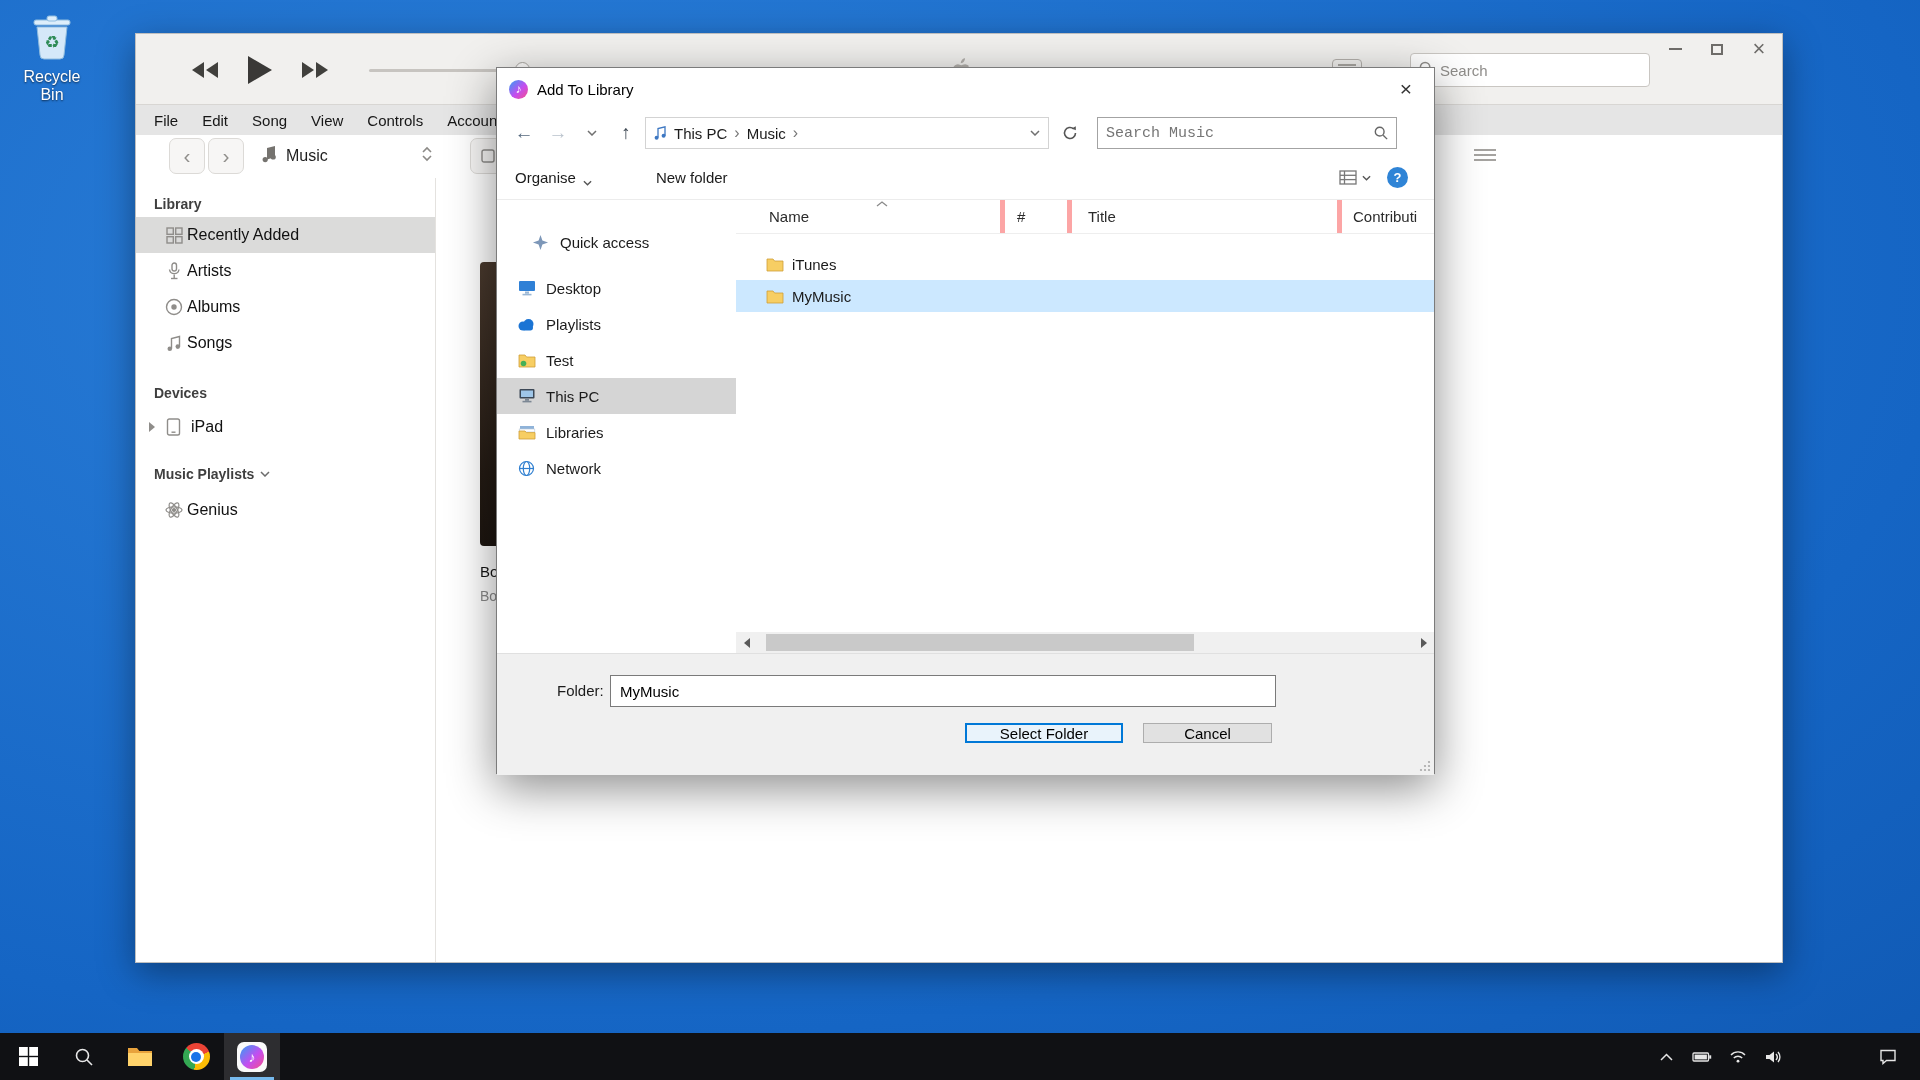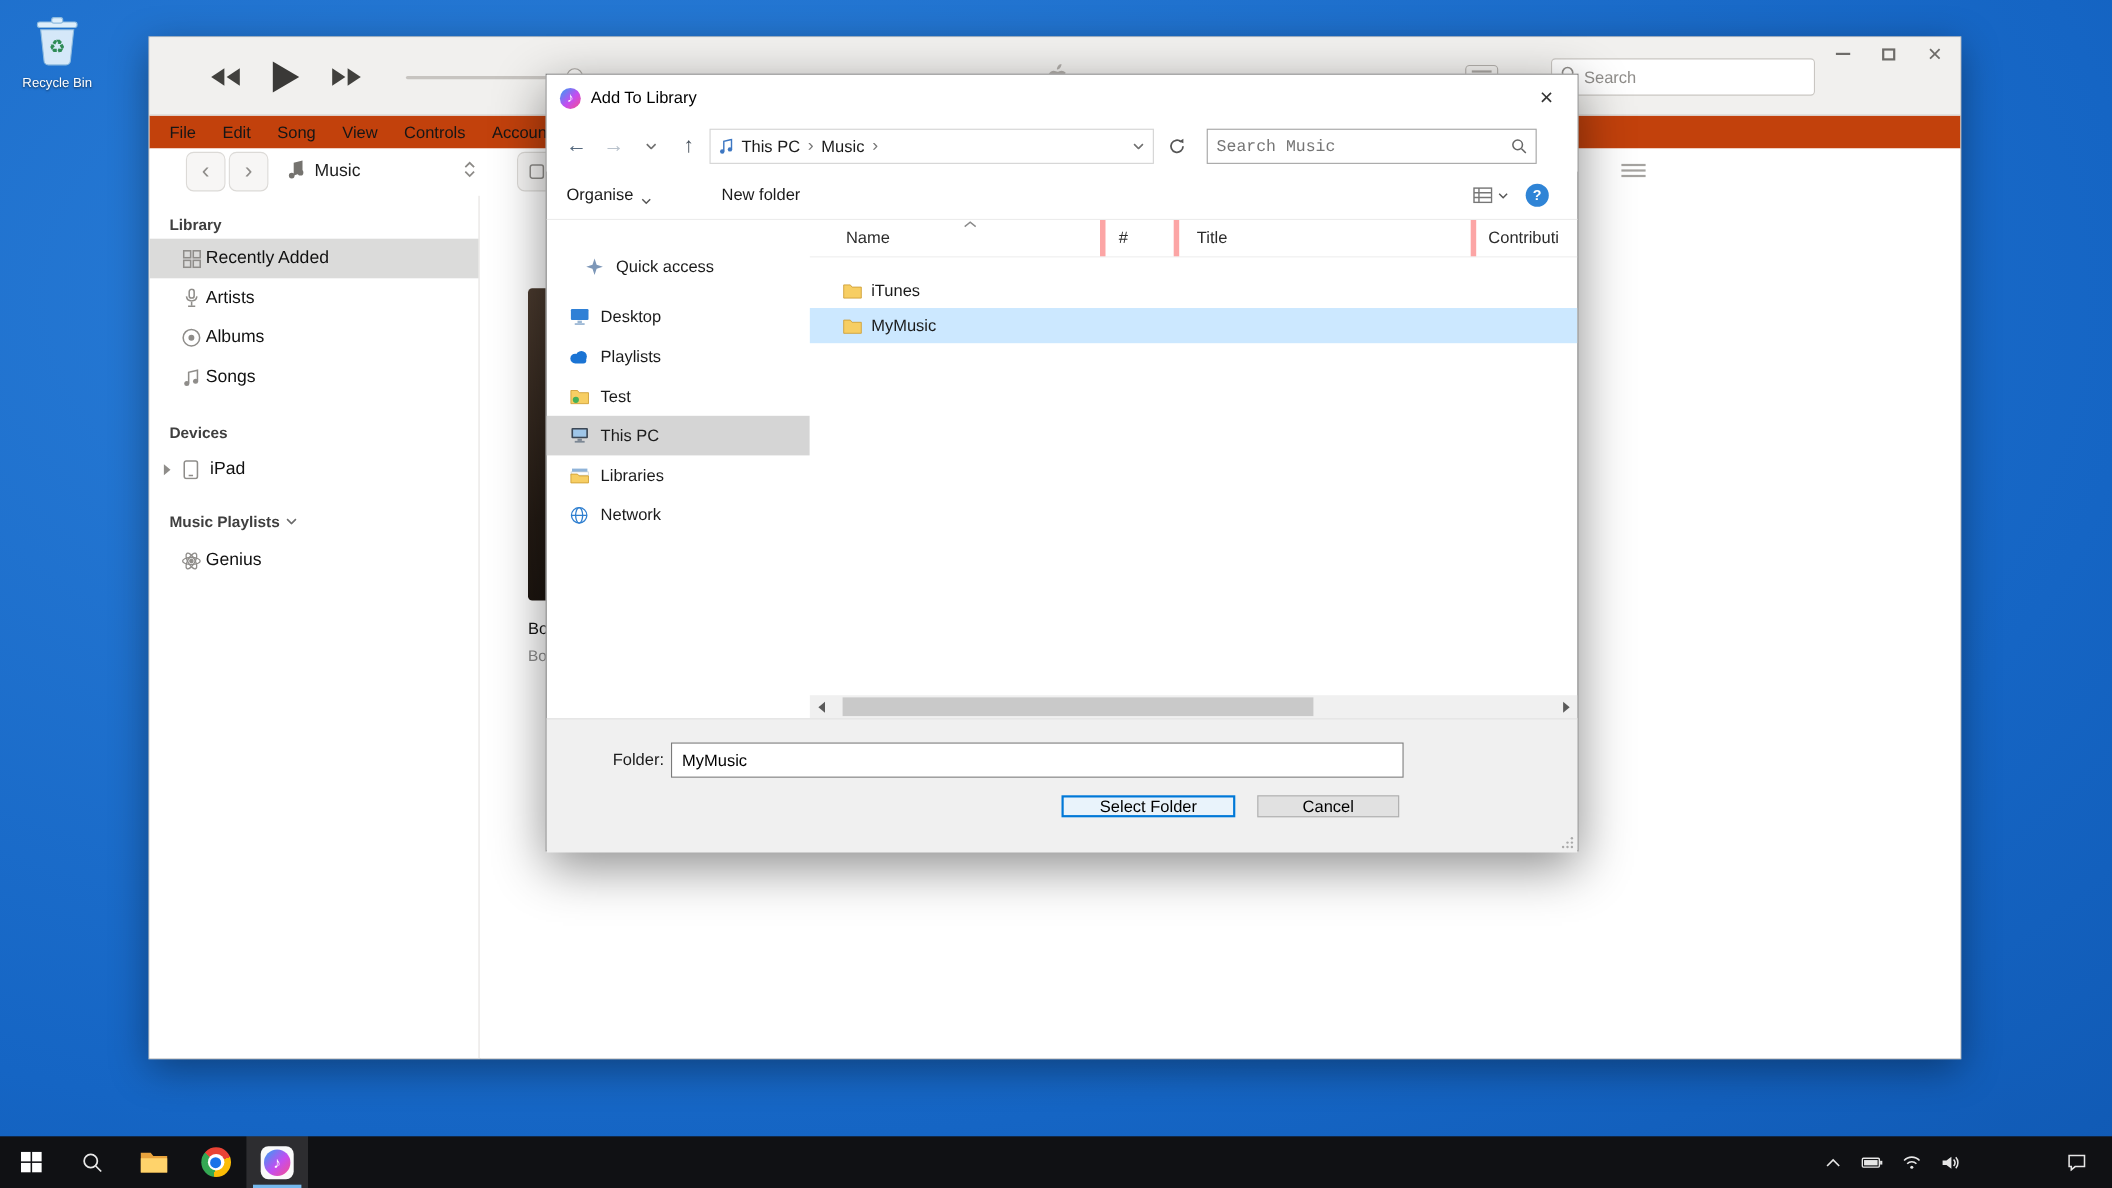--- a/index.html
+++ b/index.html
@@ -2,21 +2,21 @@
 <html><head>
 <meta charset="utf-8">
 <style>
   *{margin:0;padding:0;box-sizing:border-box;}
   html,body{width:1920px;height:1080px;overflow:hidden;font-family:"Liberation Sans",sans-serif;cursor:default;}
   .screen{position:relative;width:1920px;height:1080px;background:radial-gradient(130% 130% at 30% 25%, #2b7fd9 0%, #1565c4 55%, #0c4fa5 100%);}
 
   
   .recycle{position:absolute;left:14px;top:12px;width:76px;text-align:center;}
   .recycle .glyph{position:relative;width:50px;height:52px;margin:0 auto;}
-  .recycle .lbl{margin-top:4px;font-size:12px;color:#fff;text-shadow:0 1px 2px rgba(0,0,0,.65);}
+  .recycle .lbl{margin-top:4px;font-size:16px;color:#fff;text-shadow:0 1px 2px rgba(0,0,0,.65);}
 
   
   .itunes{position:absolute;left:135px;top:33px;width:1648px;height:930px;background:#fff;
           box-shadow:0 10px 34px rgba(0,0,0,.38);border:1px solid rgba(0,0,0,.25);z-index:10;}
   .it-toolbar{position:relative;height:71px;background:#f1f0ee;border-bottom:1px solid #d8d6d3;}
   .transport{position:absolute;left:55px;top:0;height:71px;display:flex;align-items:center;gap:26px;}
   .tbtn{display:flex;align-items:center;justify-content:center;}
   .volume{position:absolute;left:233px;top:28px;width:170px;height:16px;}
   .vol-track{position:absolute;left:0;top:7px;width:152px;height:3px;background:#c7c4c0;border-radius:2px;}
   .vol-knob{position:absolute;left:146px;top:0;width:15px;height:15px;border-radius:50%;background:#fbfaf9;border:1px solid #a9a6a1;}
@@ -27,21 +27,21 @@
   .it-search{position:absolute;left:1274px;top:19px;width:240px;height:34px;background:#fff;border:1px solid #c9c6c2;border-radius:4px;
              display:flex;align-items:center;padding:0 8px;gap:6px;}
   .it-search input{border:none;outline:none;flex:1;font-size:15px;color:#444;background:transparent;font-family:inherit;}
   .it-search input::placeholder{color:#8f8d8a;}
   .win-controls{position:absolute;right:14px;top:6px;display:flex;align-items:center;gap:24px;color:#6e6c69;}
   .wc{width:18px;height:18px;display:flex;align-items:center;justify-content:center;}
   .wc-min i{display:block;width:13px;height:2px;background:#6e6c69;}
   .wc-max i{display:block;width:12px;height:11px;border:2px solid #6e6c69;}
   .wc-close{font-size:22px;line-height:18px;}
 
-  .it-menubar{height:30px;display:flex;align-items:center;gap:24px;padding-left:18px;font-size:15px;color:#161616;background:#c2410c;}
+  .it-menubar{height:30px;display:flex;align-items:center;gap:24px;padding-left:18px;font-size:15px;color:#161616;background:#e5e5e5;}
   .it-navrow{position:relative;height:43px;background:#fff;}
   .navbtn{position:absolute;top:3px;width:36px;height:36px;background:#f7f6f5;border:1px solid #dcdad7;border-radius:7px;
           display:flex;align-items:center;justify-content:center;color:#8f8d8a;font-size:21px;}
   .sel-music{position:absolute;left:126px;top:3px;height:36px;display:flex;align-items:center;gap:8px;}
   .sel-music .note{color:#75736f;}
   .sel-music .lab{font-size:16px;color:#1e1e1e;margin-right:86px;}
   .listmini{position:absolute;left:1338px;top:14px;width:22px;display:flex;flex-direction:column;gap:3px;}
   .listmini i{display:block;height:2px;background:#a5a3a0;}
 
   .it-sidebar{position:absolute;left:0;top:144px;bottom:0;width:300px;background:#fff;border-right:1px solid #e4e2df;padding-top:18px;font-size:16px;color:#111;}

